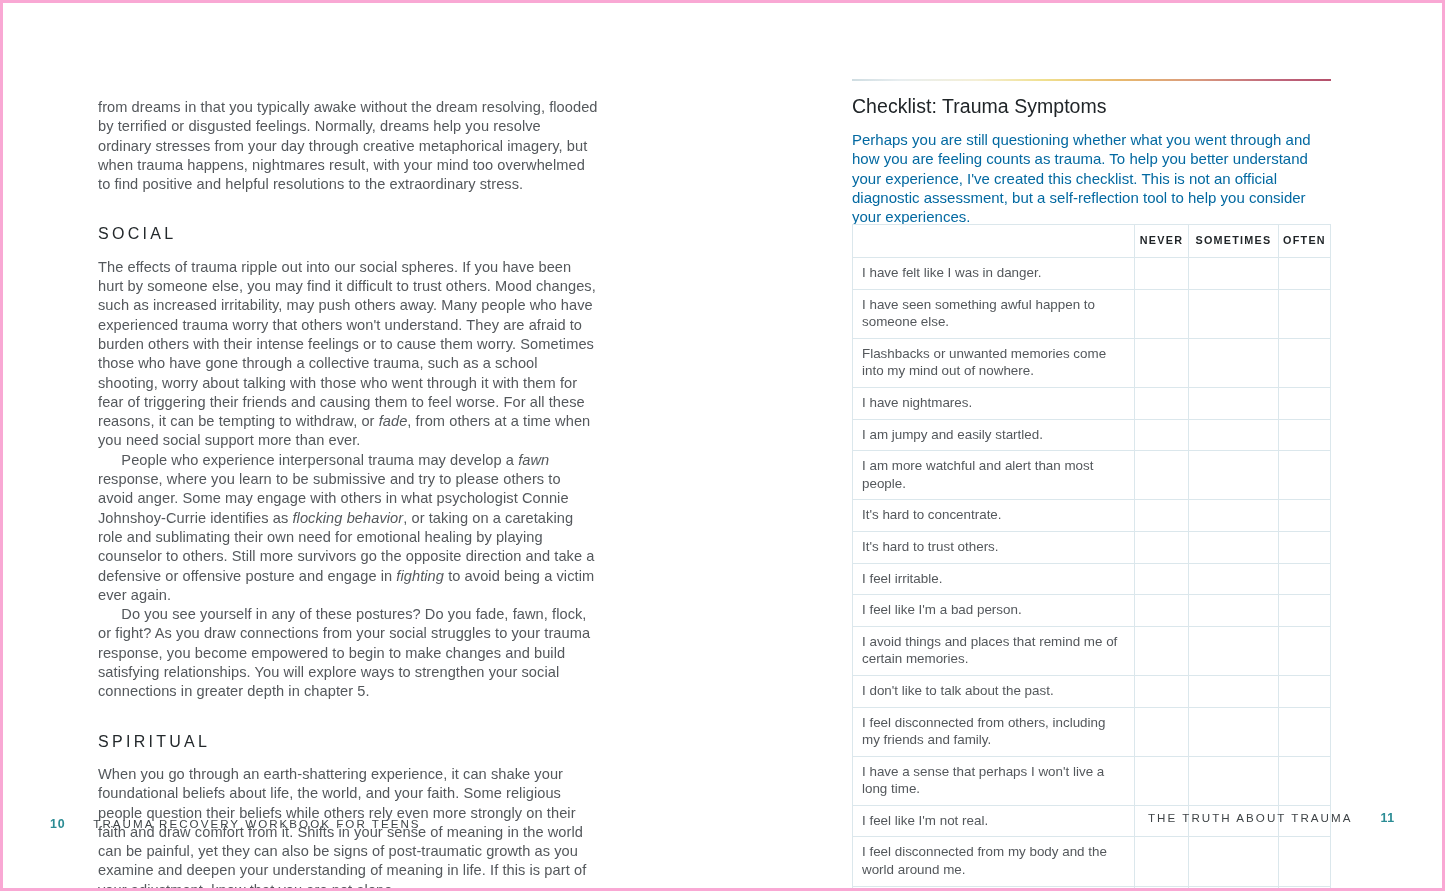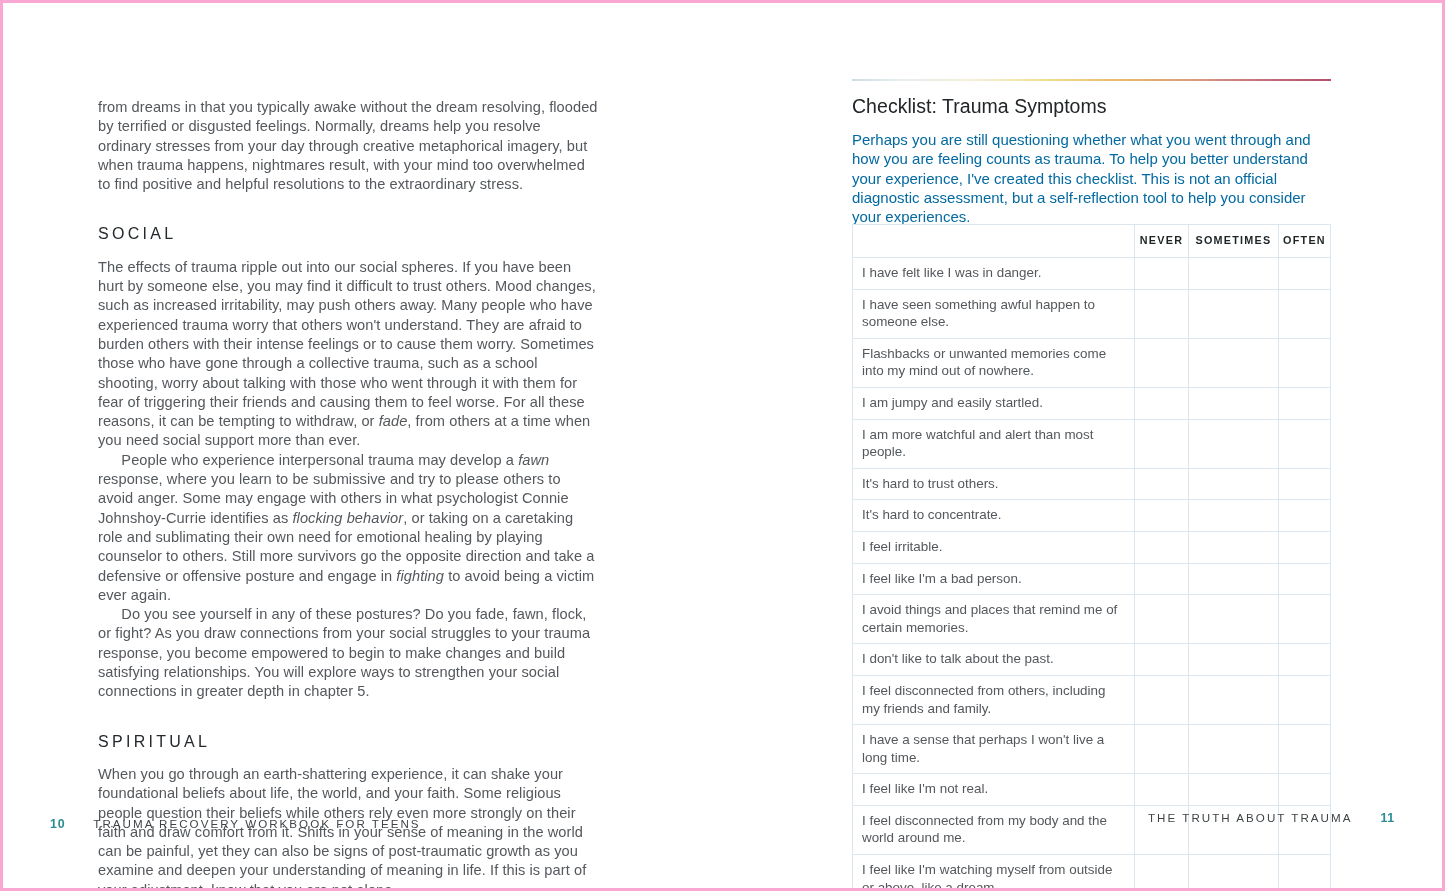--- a/index.html
+++ b/index.html
@@ -227,39 +227,45 @@
           <td class="mark"></td>
           <td class="mark"></td>
         </tr>
         <tr>
           <td class="item">Flashbacks or unwanted memories come into my mind out of nowhere.</td>
           <td class="mark"></td>
           <td class="mark"></td>
           <td class="mark"></td>
         </tr>
         <tr>
+          <td class="item">I have nightmares.</td>
+          <td class="mark"></td>
+          <td class="mark"></td>
+          <td class="mark"></td>
+        </tr>
+        <tr>
           <td class="item">I am jumpy and easily startled.</td>
           <td class="mark"></td>
           <td class="mark"></td>
           <td class="mark"></td>
         </tr>
         <tr>
           <td class="item">I am more watchful and alert than most people.</td>
           <td class="mark"></td>
           <td class="mark"></td>
           <td class="mark"></td>
         </tr>
         <tr>
+          <td class="item">It's hard to concentrate.</td>
+          <td class="mark"></td>
+          <td class="mark"></td>
+          <td class="mark"></td>
+        </tr>
+        <tr>
           <td class="item">It's hard to trust others.</td>
-          <td class="mark"></td>
-          <td class="mark"></td>
-          <td class="mark"></td>
-        </tr>
-        <tr>
-          <td class="item">It's hard to concentrate.</td>
           <td class="mark"></td>
           <td class="mark"></td>
           <td class="mark"></td>
         </tr>
         <tr>
           <td class="item">I feel irritable.</td>
           <td class="mark"></td>
           <td class="mark"></td>
           <td class="mark"></td>
         </tr>

